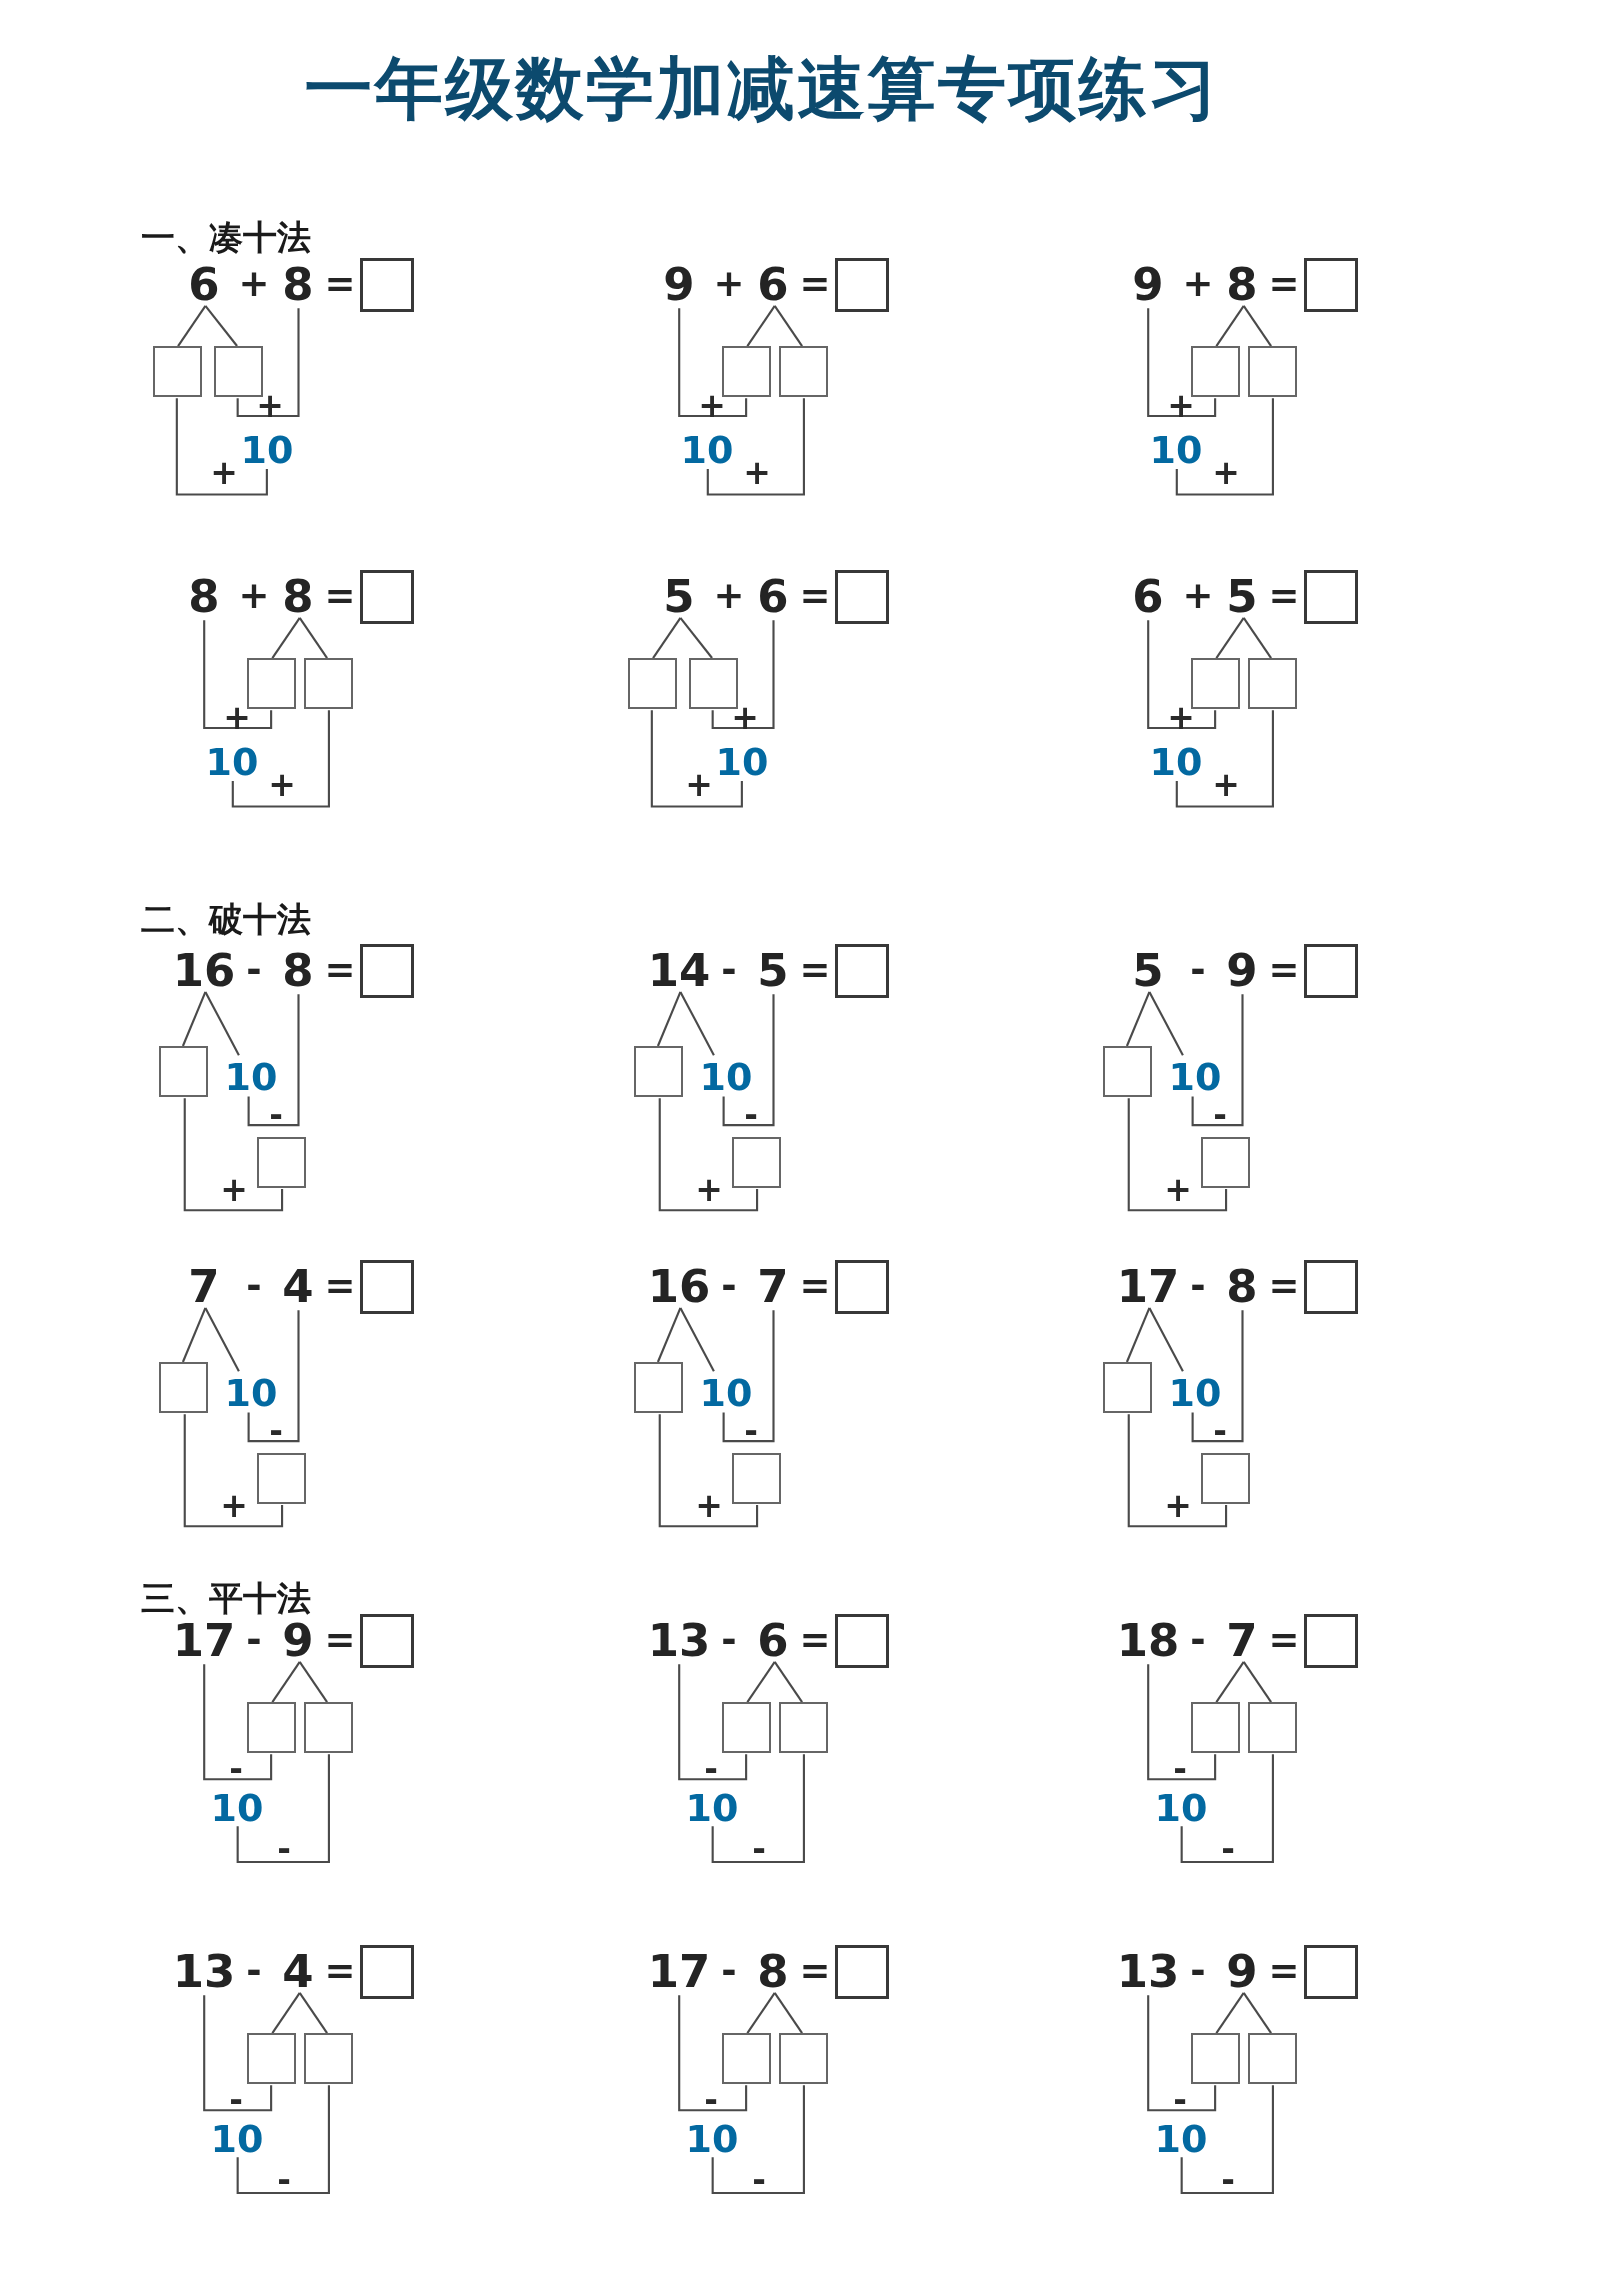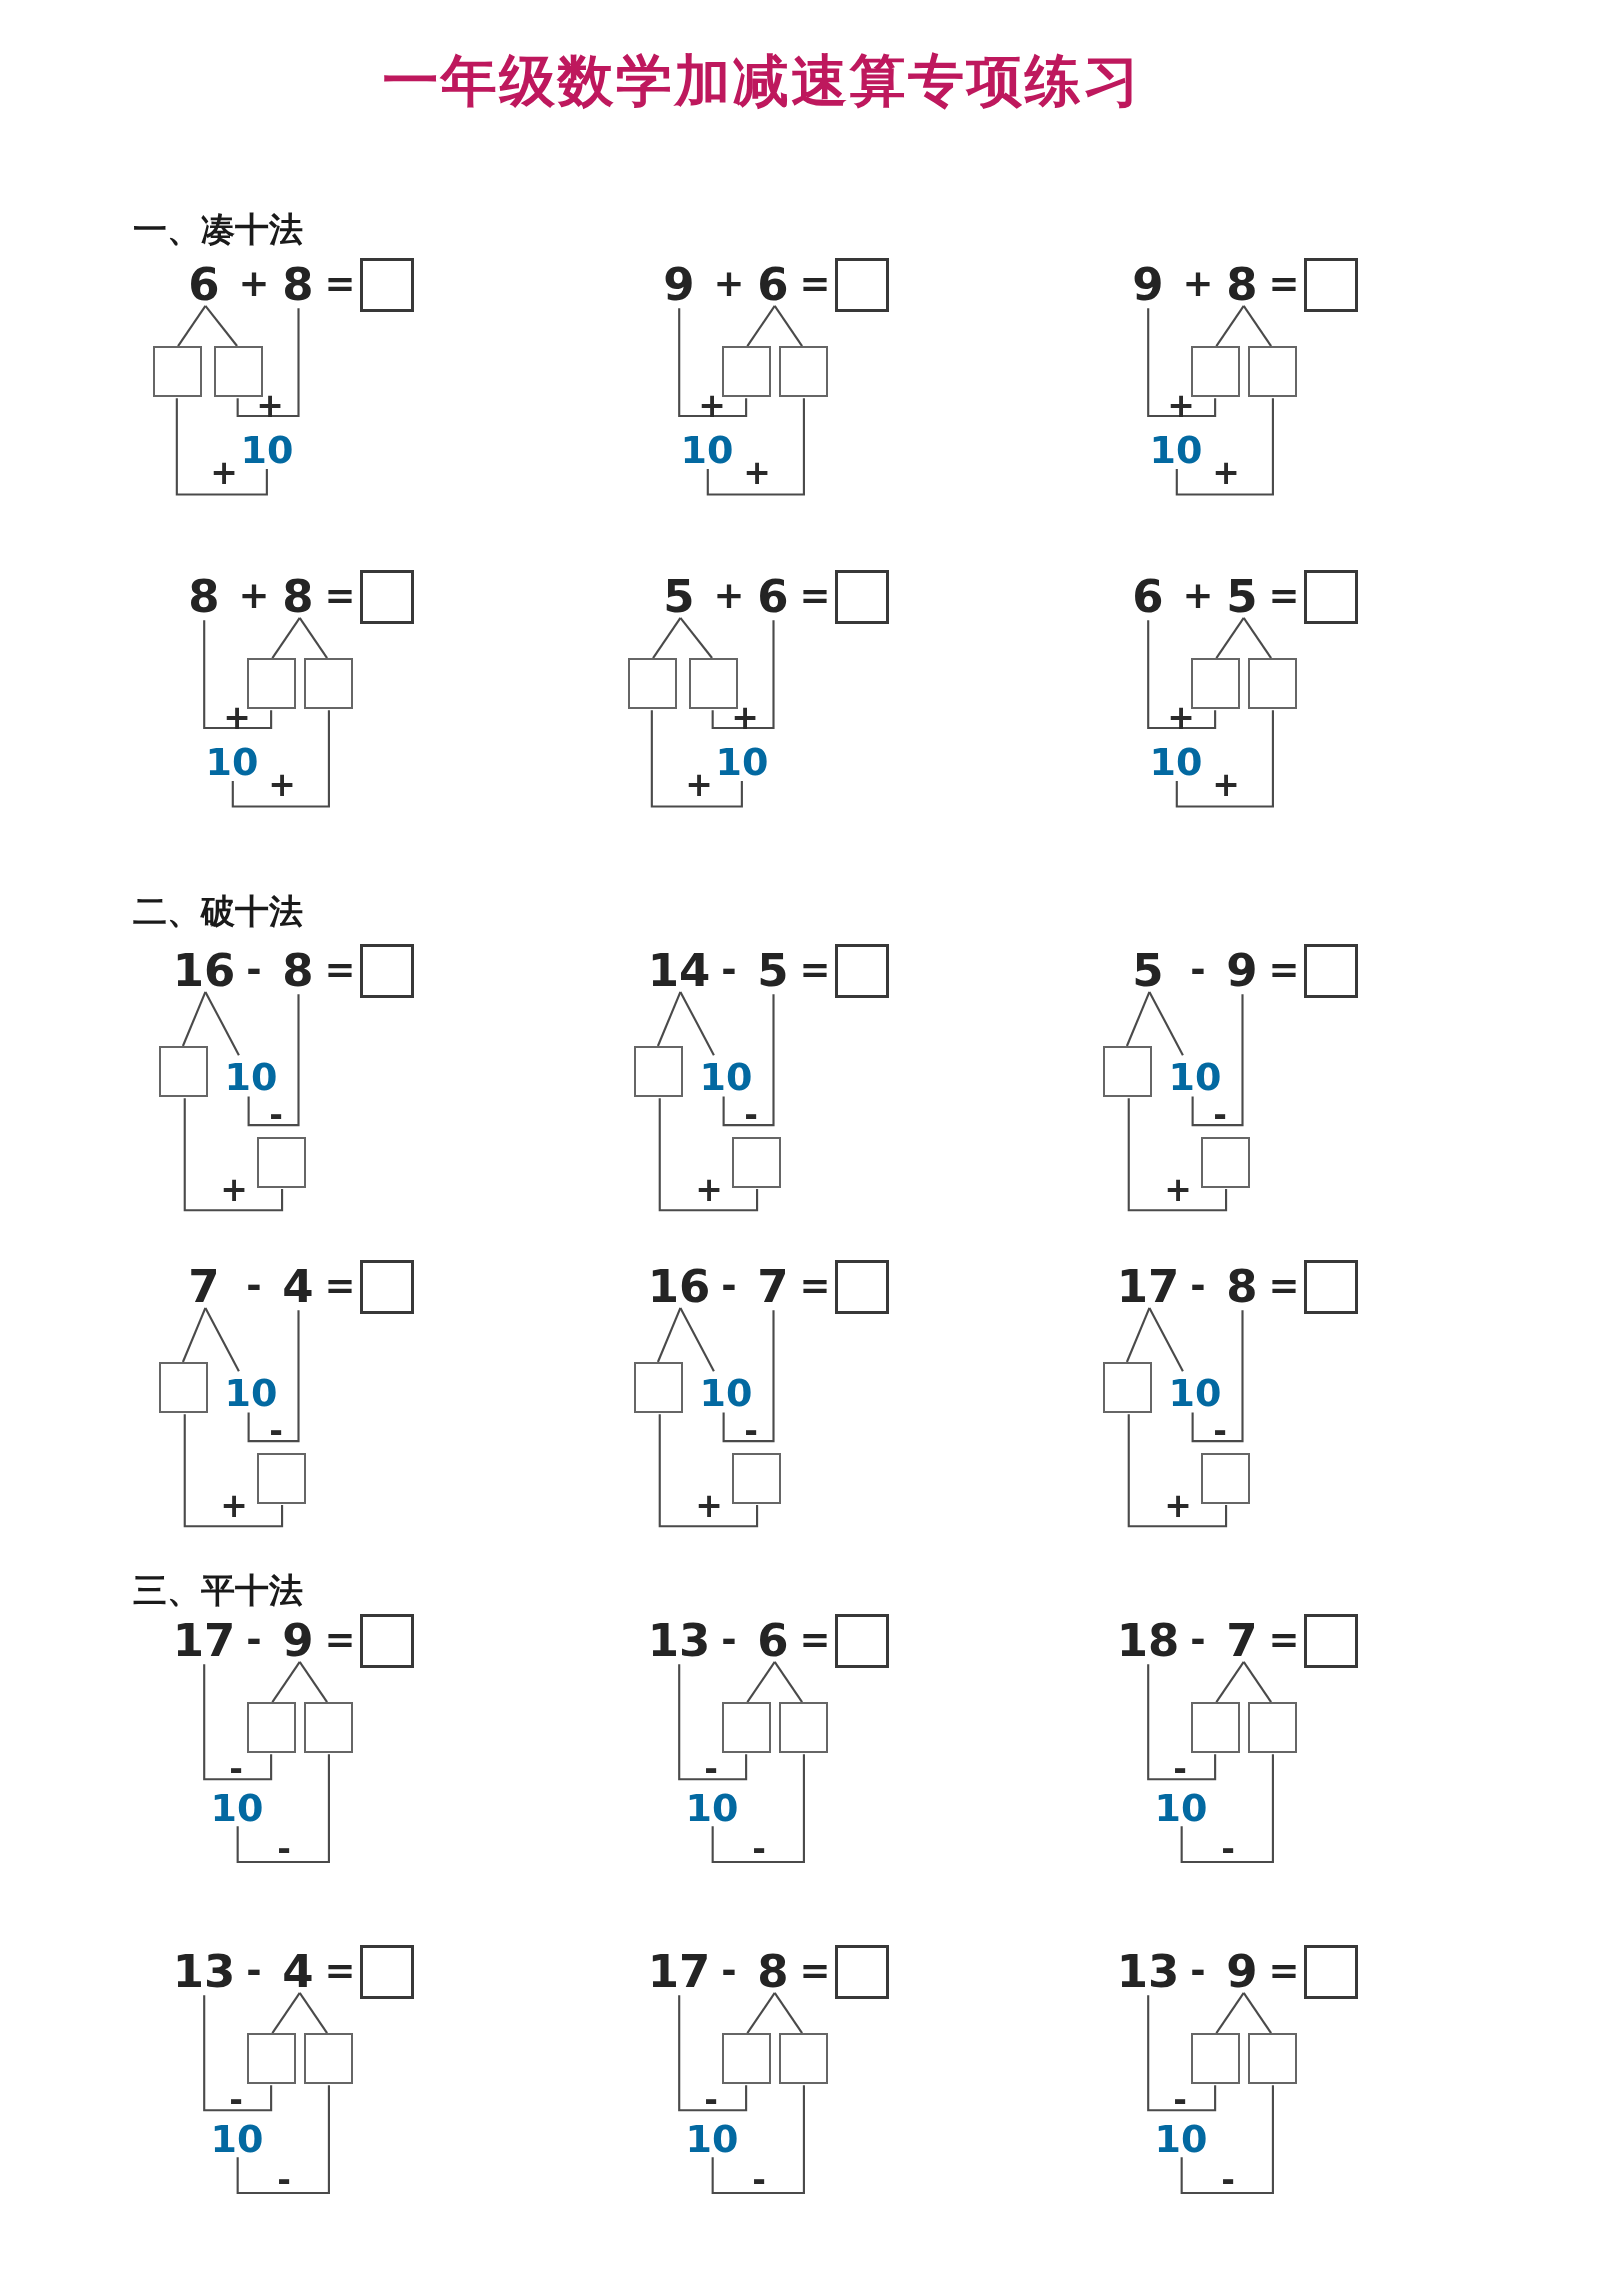--- a/index.html
+++ b/index.html
@@ -2,27 +2,27 @@
 <html style="font-size:9.7px"><head>
 <meta charset="utf-8">
 <style>
   html,body{margin:0;padding:0;}
   body{
     width:1622px;height:2295px;background:#ffffff;position:relative;
     font-family:"DejaVu Sans","Liberation Sans",sans-serif;color:#222222;
   }
   .page-title{
     position:absolute;left:0;top:44px;width:1524px;margin:0;
-    text-align:center;font-size:56px;font-weight:800;letter-spacing:2.4px;color:#be185d;
+    text-align:center;font-size:68px;font-weight:800;letter-spacing:2.4px;color:#0c4a6e;
   }
   .sec{position:absolute;left:0;width:1622px;}
   .sec-1{top:195px;height:682px;}
   .sec-2{top:877px;height:679px;padding-left:44px;}
   .sec-3{top:1556px;height:700px;}
-  .sec-heading{position:absolute;left:125px;top:3.7px;margin:8px;font-size:34px;font-weight:800;color:#1a1a1a;}
+  .sec-heading{position:absolute;left:125px;top:3.7px;margin:16px;font-size:34px;font-weight:800;color:#1a1a1a;}
   .grid{position:absolute;left:0;top:0;right:0;bottom:0;}
   .cell{position:absolute;width:378px;height:292px;}
   .grid .cell:nth-child(3n+1){left:146px;}
   .grid .cell:nth-child(3n+2){left:621px;}
   .grid .cell:nth-child(3n){left:1090px;}
   .sec-1 .grid .cell:nth-child(-n+3){top:61px;}
   .sec-1 .grid .cell:nth-child(n+4){top:373px;}
   .sec-2 .grid .cell:nth-child(-n+3){top:65px;}
   .sec-2 .grid .cell:nth-child(n+4){top:381px;}
   .sec-3 .grid .cell:nth-child(-n+3){top:56px;}

